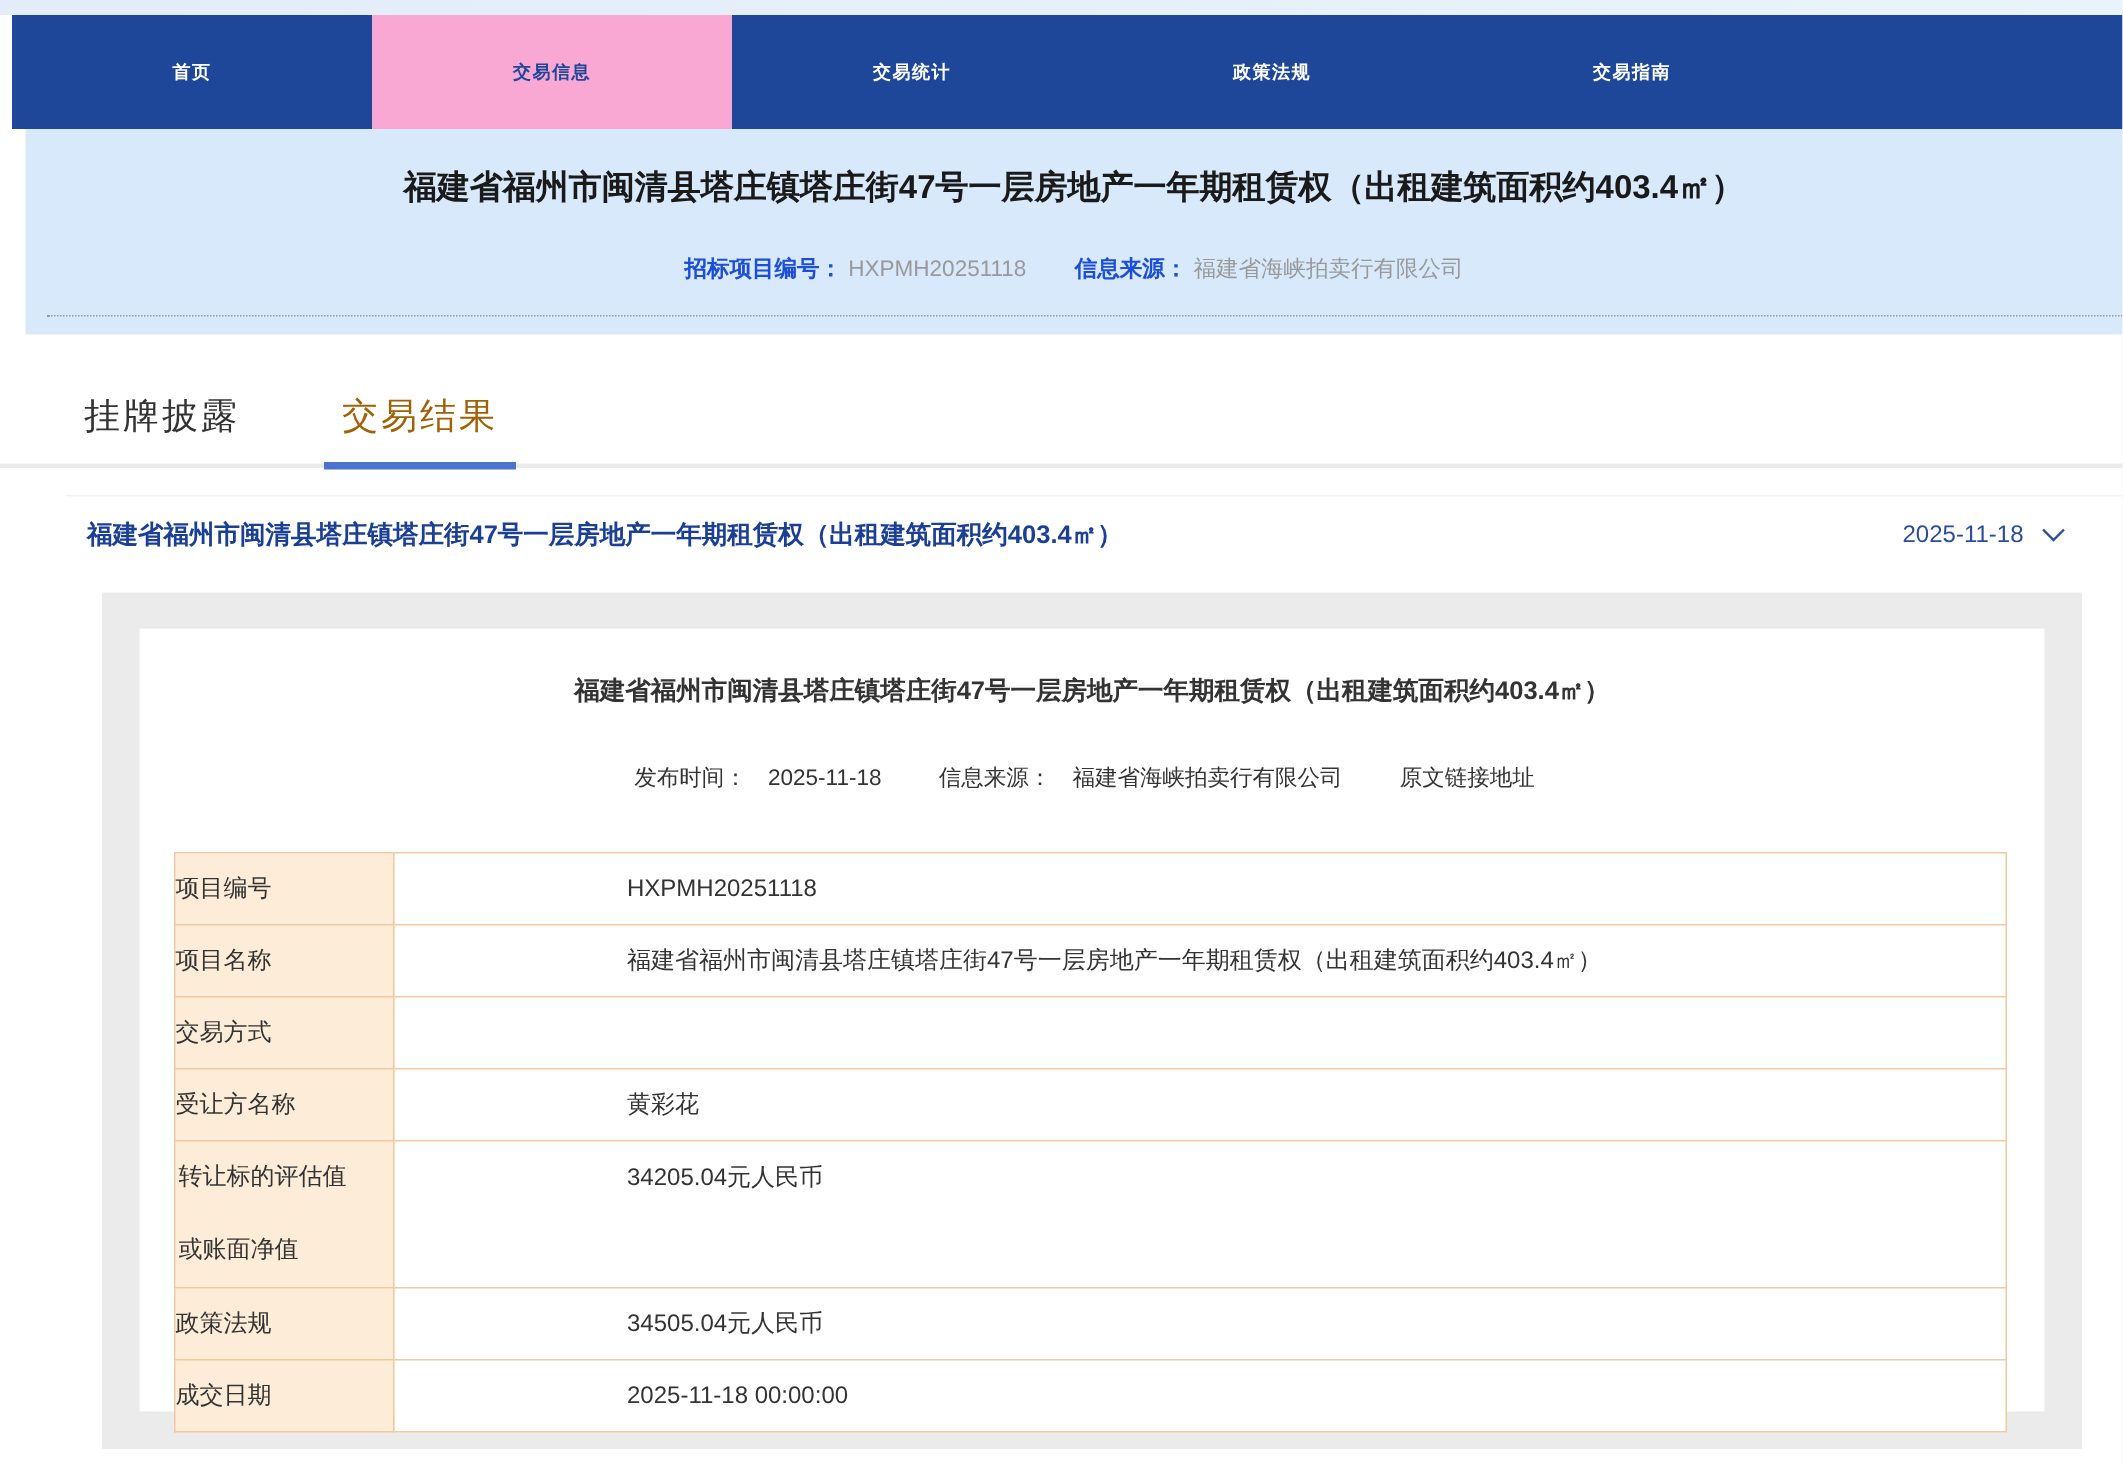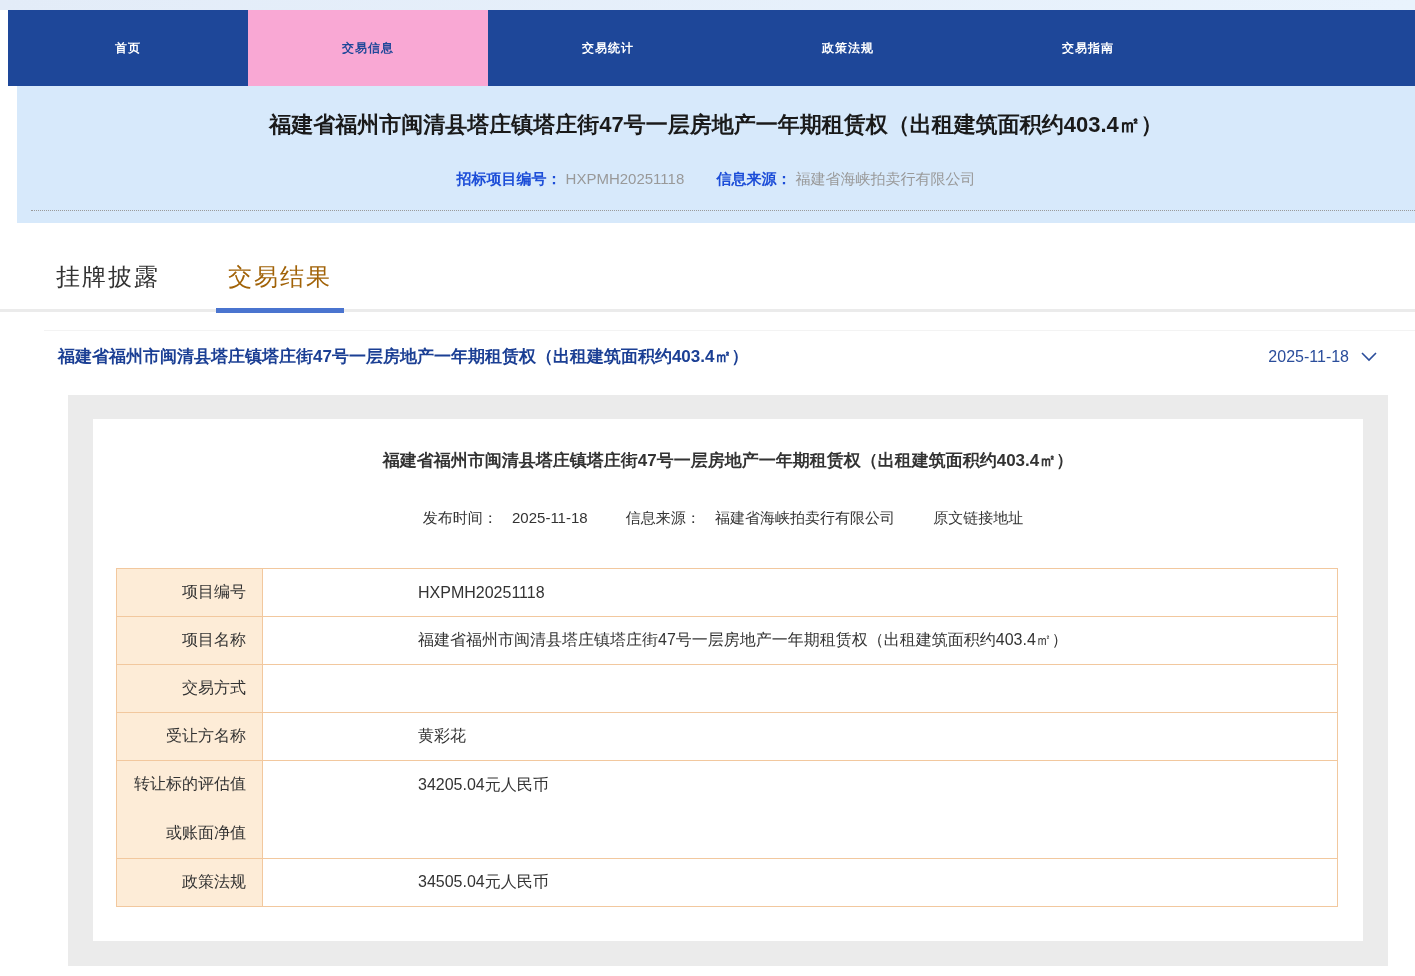--- a/index.html
+++ b/index.html
@@ -41,24 +41,24 @@
   .panel { margin:27px 27px 0 68px; width:1320px; height:571px; background:#ebebeb; padding:24px 25px 25px 25px; }
   .card { background:#fff; width:100%; height:100%; padding-top:30px; }
   .card-title { text-align:center; font-size:17px; font-weight:bold; color:#333; }
   .card-meta { text-align:center; margin-top:37px; font-size:15px; color:#333; }
   .card-meta span { margin-right:10px;margin-top:24px; }
   .card-meta .gap { margin-right:34px; }
 
   
   table.detail { border-collapse:collapse; margin:40px 25px 0 23px; width:calc(100% - 48px); table-layout:fixed; }
   table.detail td { border:1px solid #f2c89e; font-size:16px; color:#333; }
-  td.lab { width:146px; background:#fdecd7; text-align:right; padding-right:16px; height:48px; }
+  td.lab { width:146px; background:#fdecd7; padding-right:16px; height:48px; }
   td.val { padding-left:155px; background:#fff; }
   tr.tall td { height:97px; }
-  tr.tall td.lab { vertical-align:top; padding:0 16px 0 16px;margin-left:32px; }
+  tr.tall td.lab { vertical-align:top; padding:0 16px 0 2px;margin-left:32px; }
   tr.tall td.val { vertical-align:top; padding-top:14px; }
   .lab-stack { height:97px; display:flex; flex-direction:column; justify-content:space-between; padding:13px 0 14px; }
 </style>
 </head>
 <body>
 
 <div class="top-strip"></div>
 
 <div class="nav">
   <div class="nav-item">首页</div>
@@ -130,16 +130,20 @@
             <span>转让标的评估值</span>
             <span>或账面净值</span>
           </div>
         </td>
         <td class="val">34205.04元人民币</td>
       </tr>
       <tr>
         <td class="lab">政策法规</td>
         <td class="val">34505.04元人民币</td>
       </tr>
+      <tr>
+        <td class="lab">成交日期</td>
+        <td class="val">2025-11-18 00:00:00</td>
+      </tr>
     </tbody>
       </table>
   </div>
 </div>
 
 </body></html>

